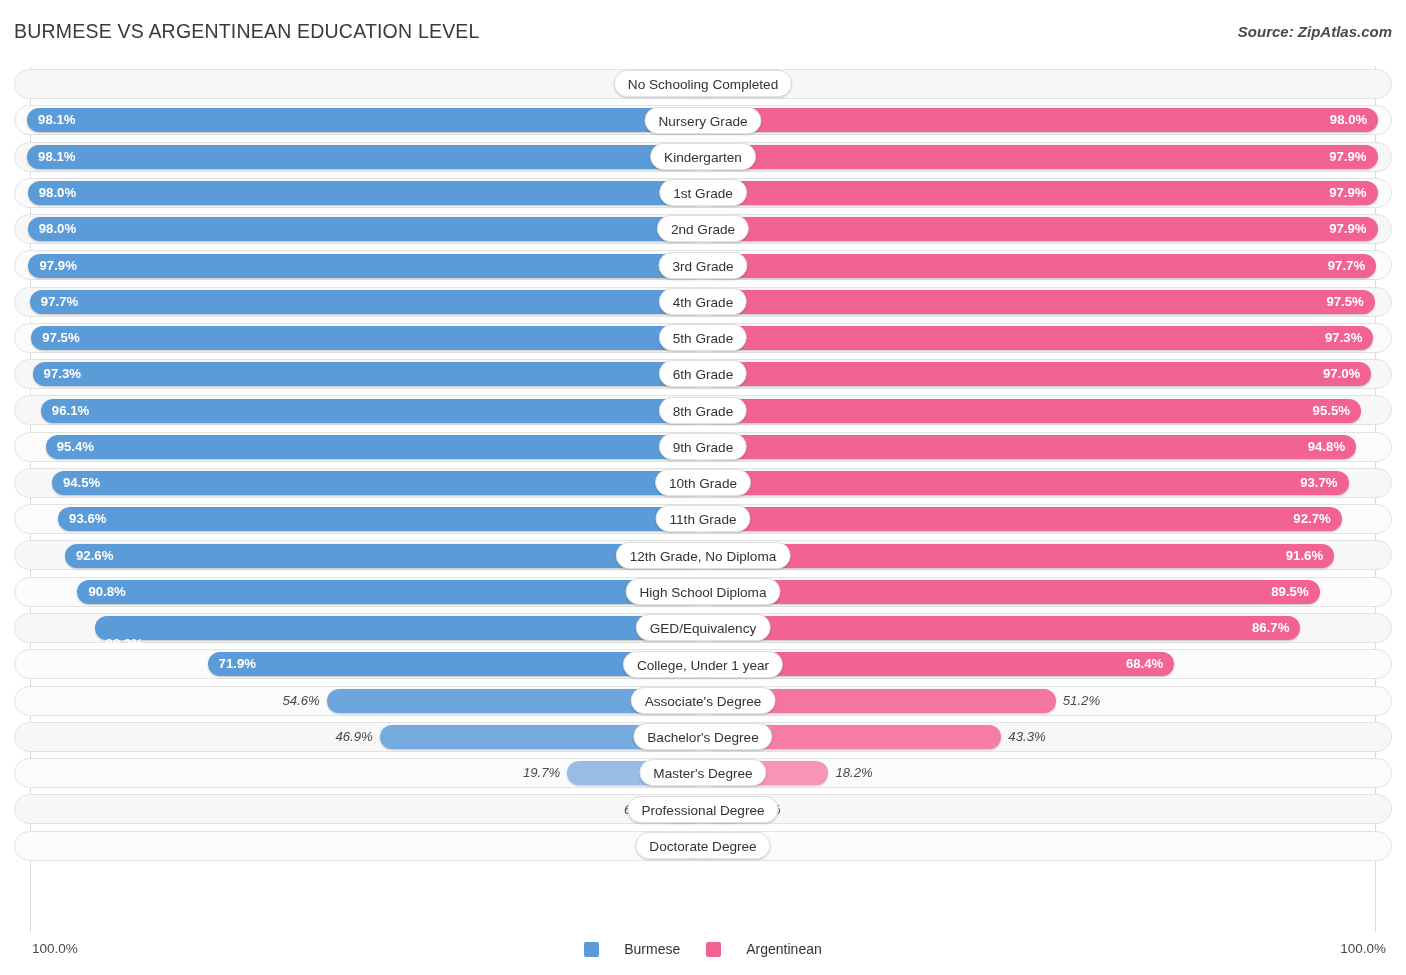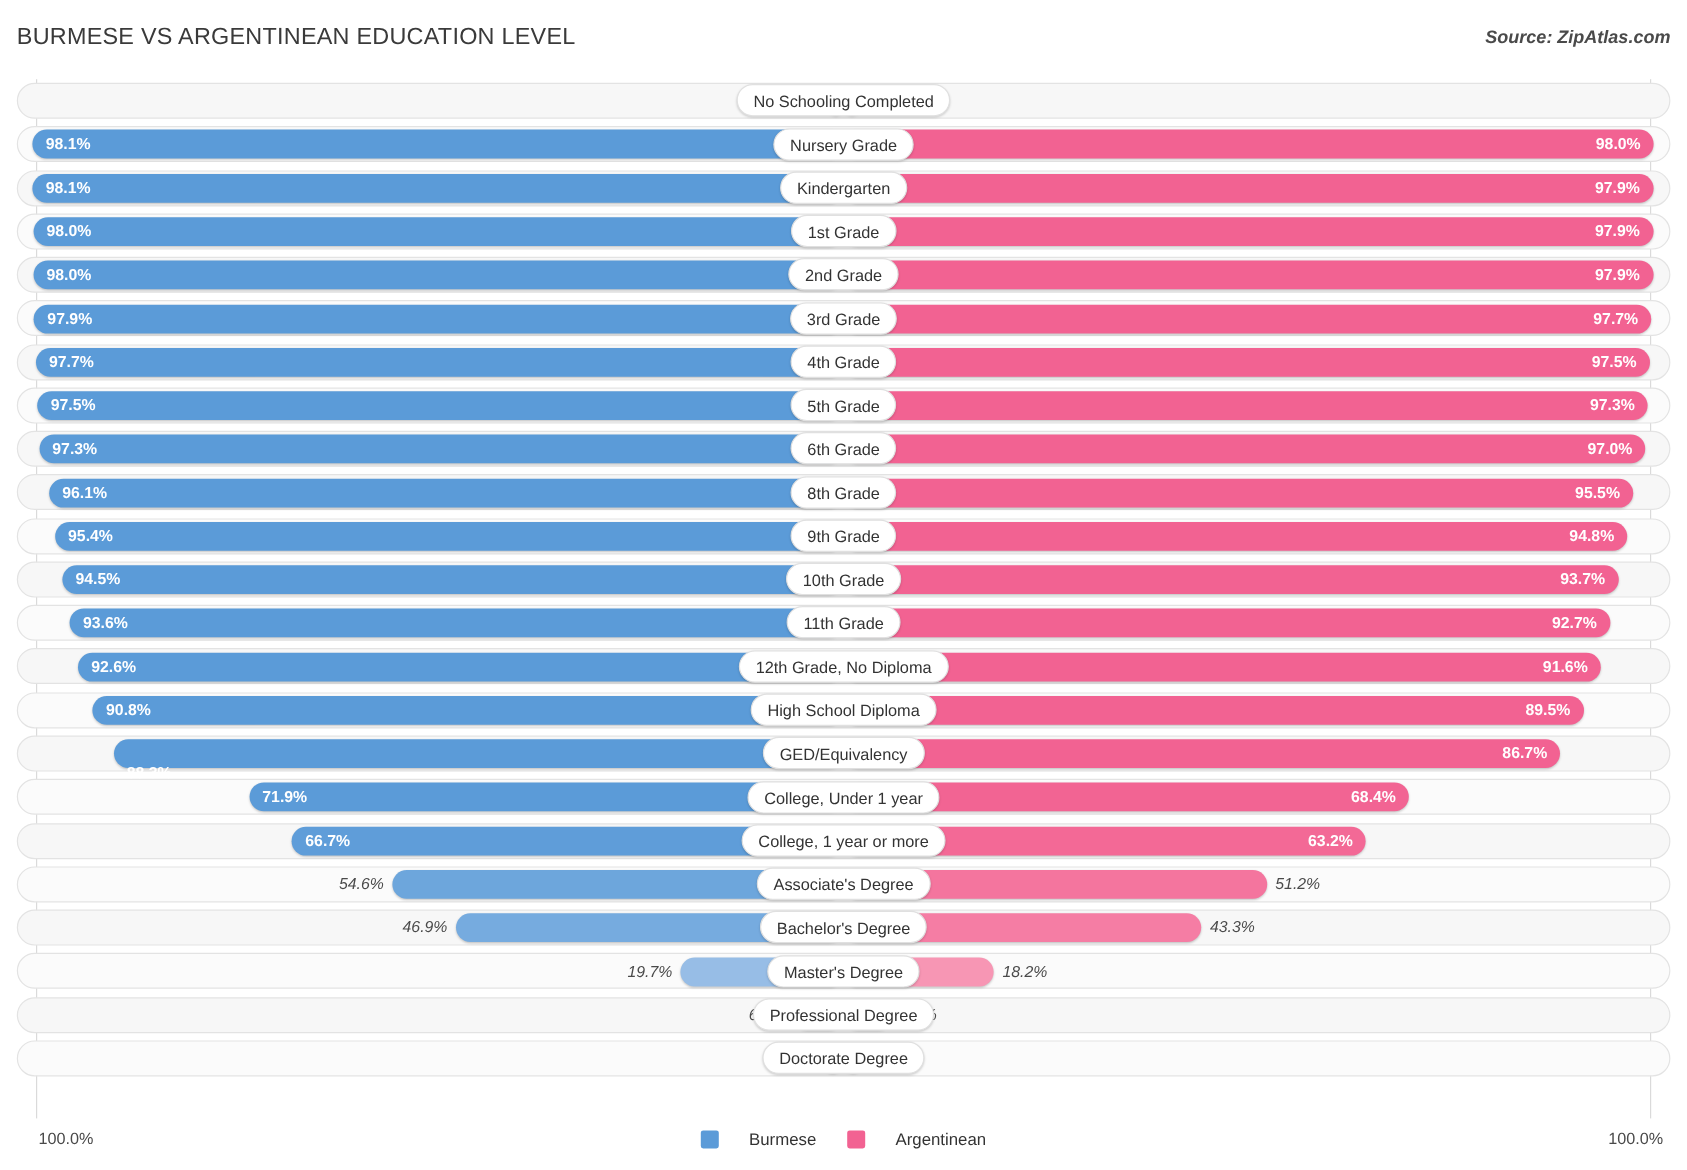--- a/index.html
+++ b/index.html
@@ -336,30 +336,20 @@
         <div class="row alt">
           <div class="track"></div>
           <div class="bars">
             <div class="bar bar-l" style="width: 35.95%; background: rgb(91, 155, 216);"></div>
             <div class="bar bar-r" style="width: 34.2%; background: rgb(242, 100, 147);"></div>
             <div class="val inside-l" style="left: 14.05%; margin-left: 11px;">71.9%</div>
             <div class="val inside-r" style="right: 15.8%; margin-right: 11px;">68.4%</div>
           </div>
           <div class="pill">College, Under 1 year</div>
         </div>
-        <div class="row">
-          <div class="track"></div>
-          <div class="bars">
-            <div class="bar bar-l" style="width: 33.35%; background: rgb(95, 157, 217);"></div>
-            <div class="bar bar-r" style="width: 31.6%; background: rgb(243, 105, 150);"></div>
-            <div class="val inside-l" style="left: 16.65%; margin-left: 11px;">66.7%</div>
-            <div class="val inside-r" style="right: 18.4%; margin-right: 11px;">63.2%</div>
-          </div>
-          <div class="pill">College, 1 year or more</div>
-        </div>
         <div class="row alt">
           <div class="track"></div>
           <div class="bars">
             <div class="bar bar-l" style="width: 27.3%; background: rgb(109, 166, 220);"></div>
             <div class="bar bar-r" style="width: 25.6%; background: rgb(244, 117, 158);"></div>
             <div class="val outside" style="right: 77.3%; margin-right: 7px;">54.6%</div>
             <div class="val outside" style="left: 75.6%; margin-left: 7px;">51.2%</div>
           </div>
           <div class="pill">Associate's Degree</div>
         </div>

